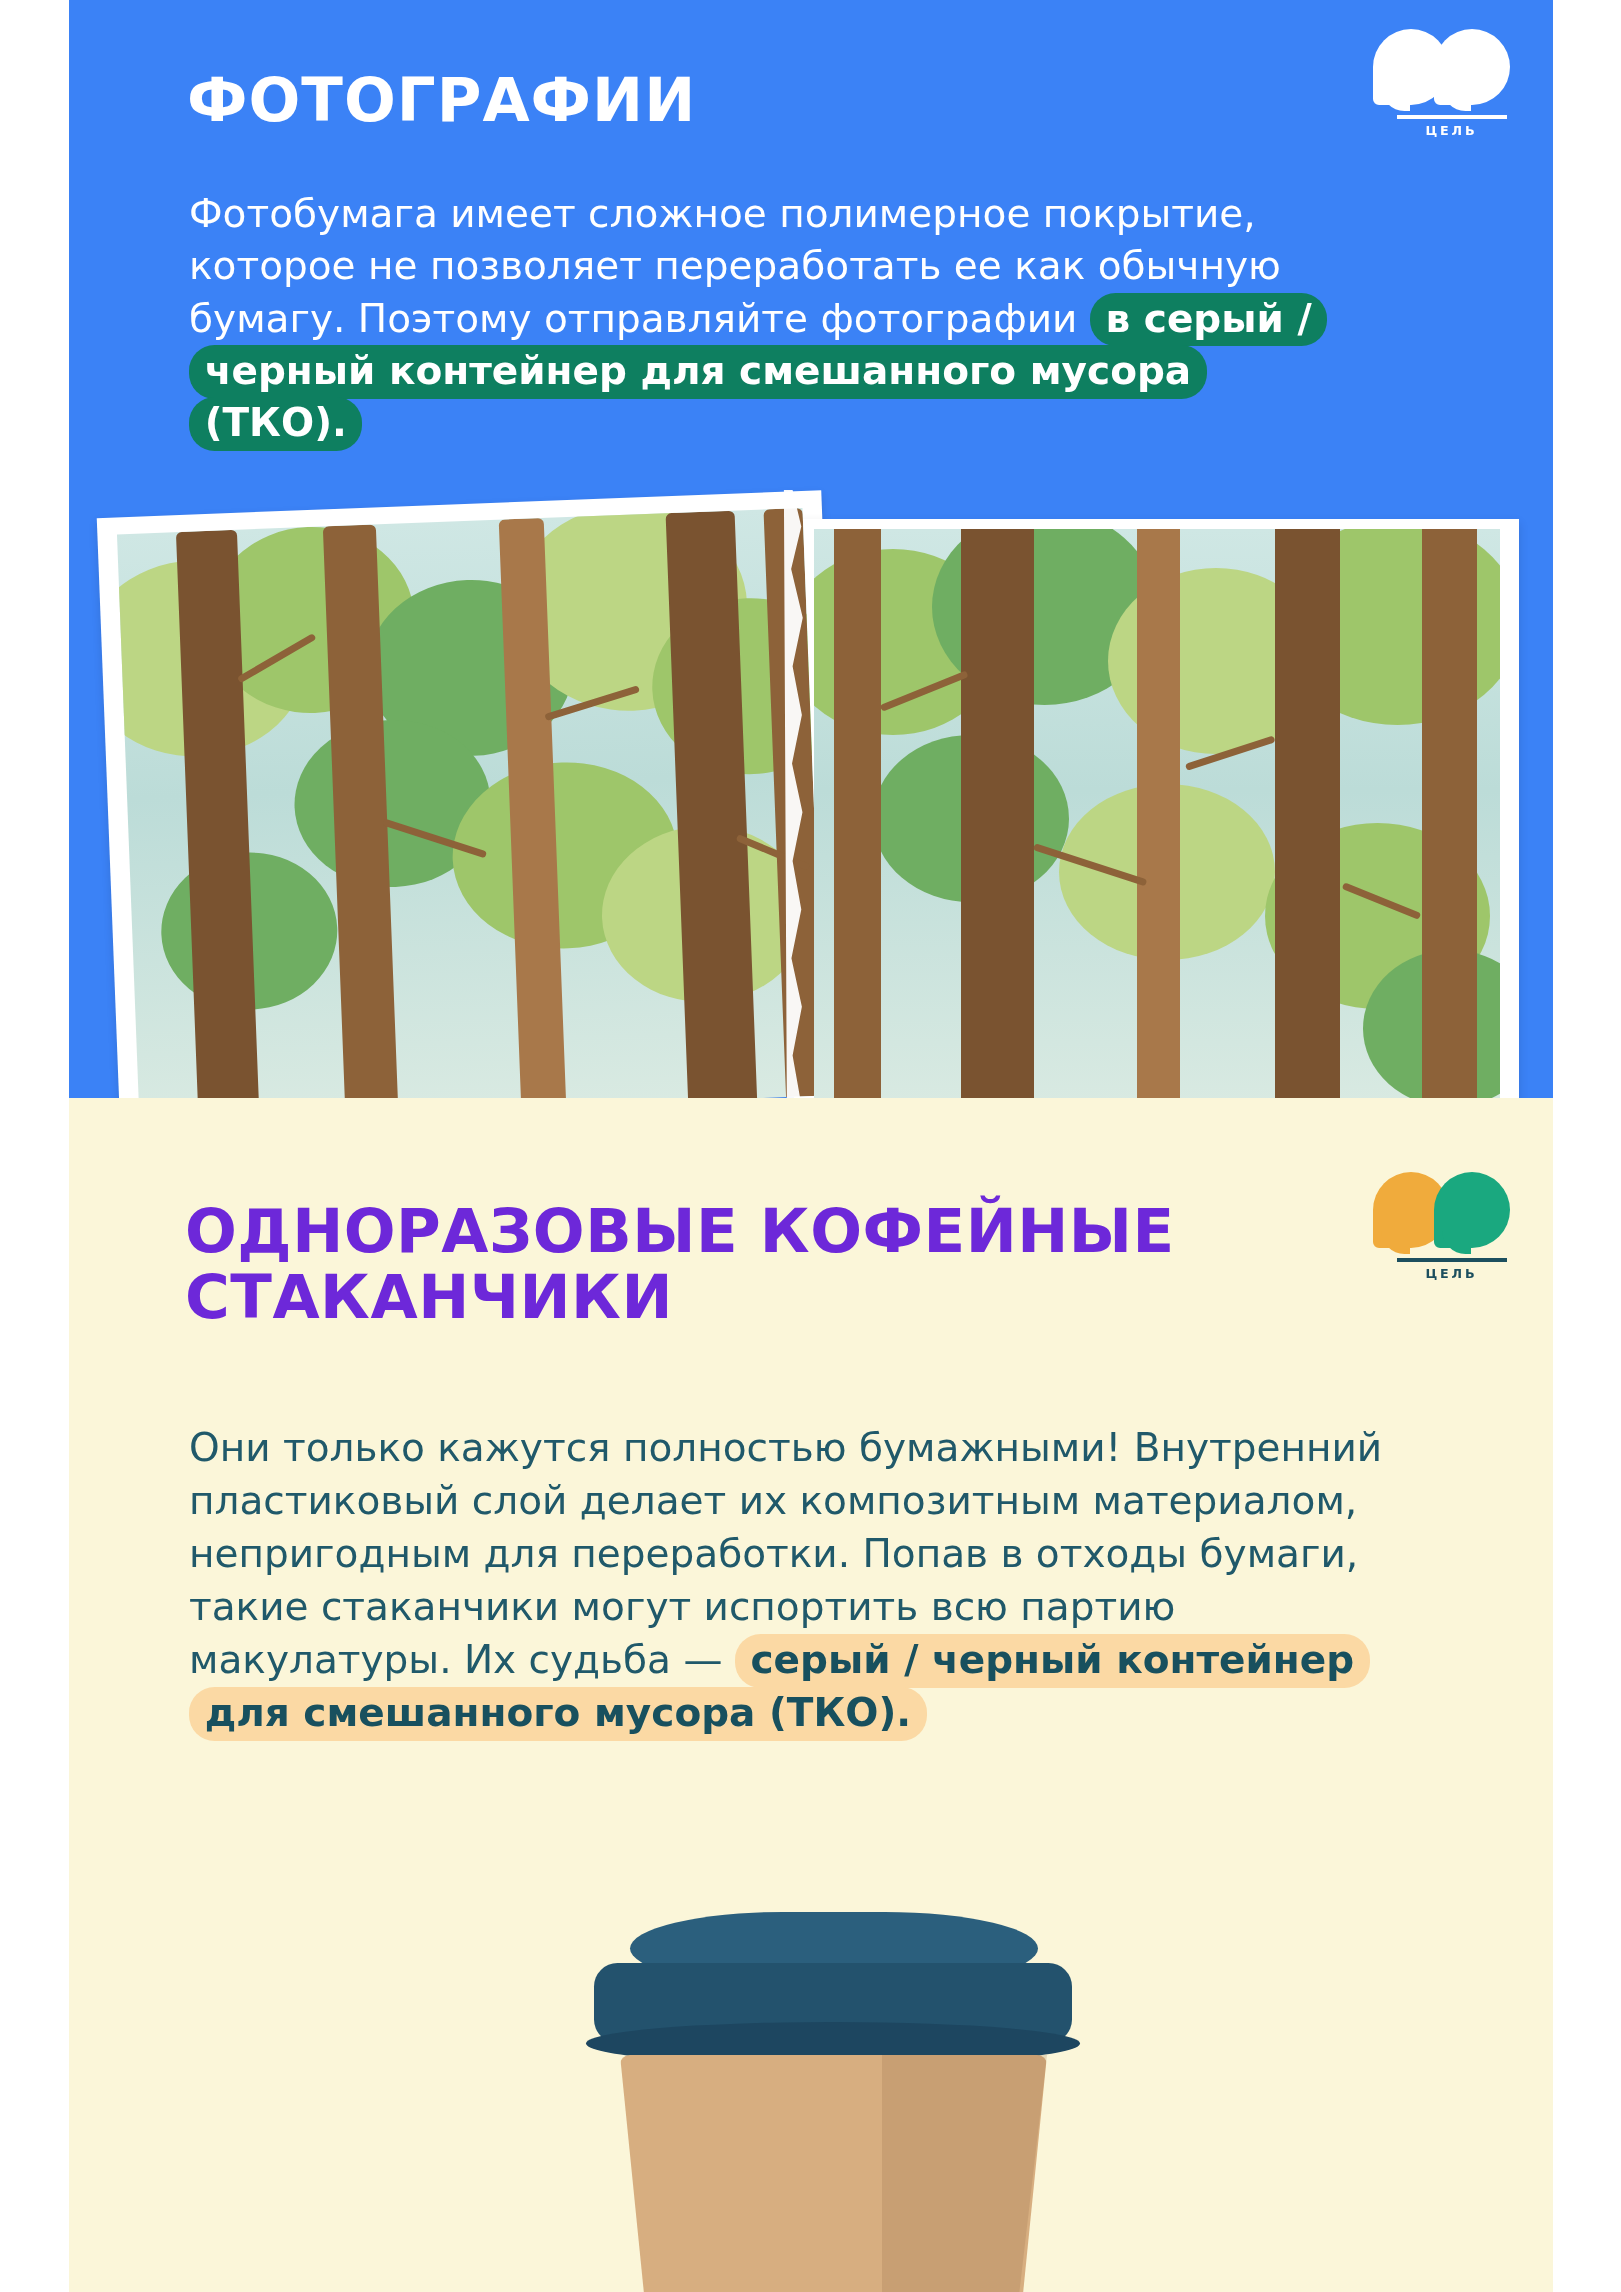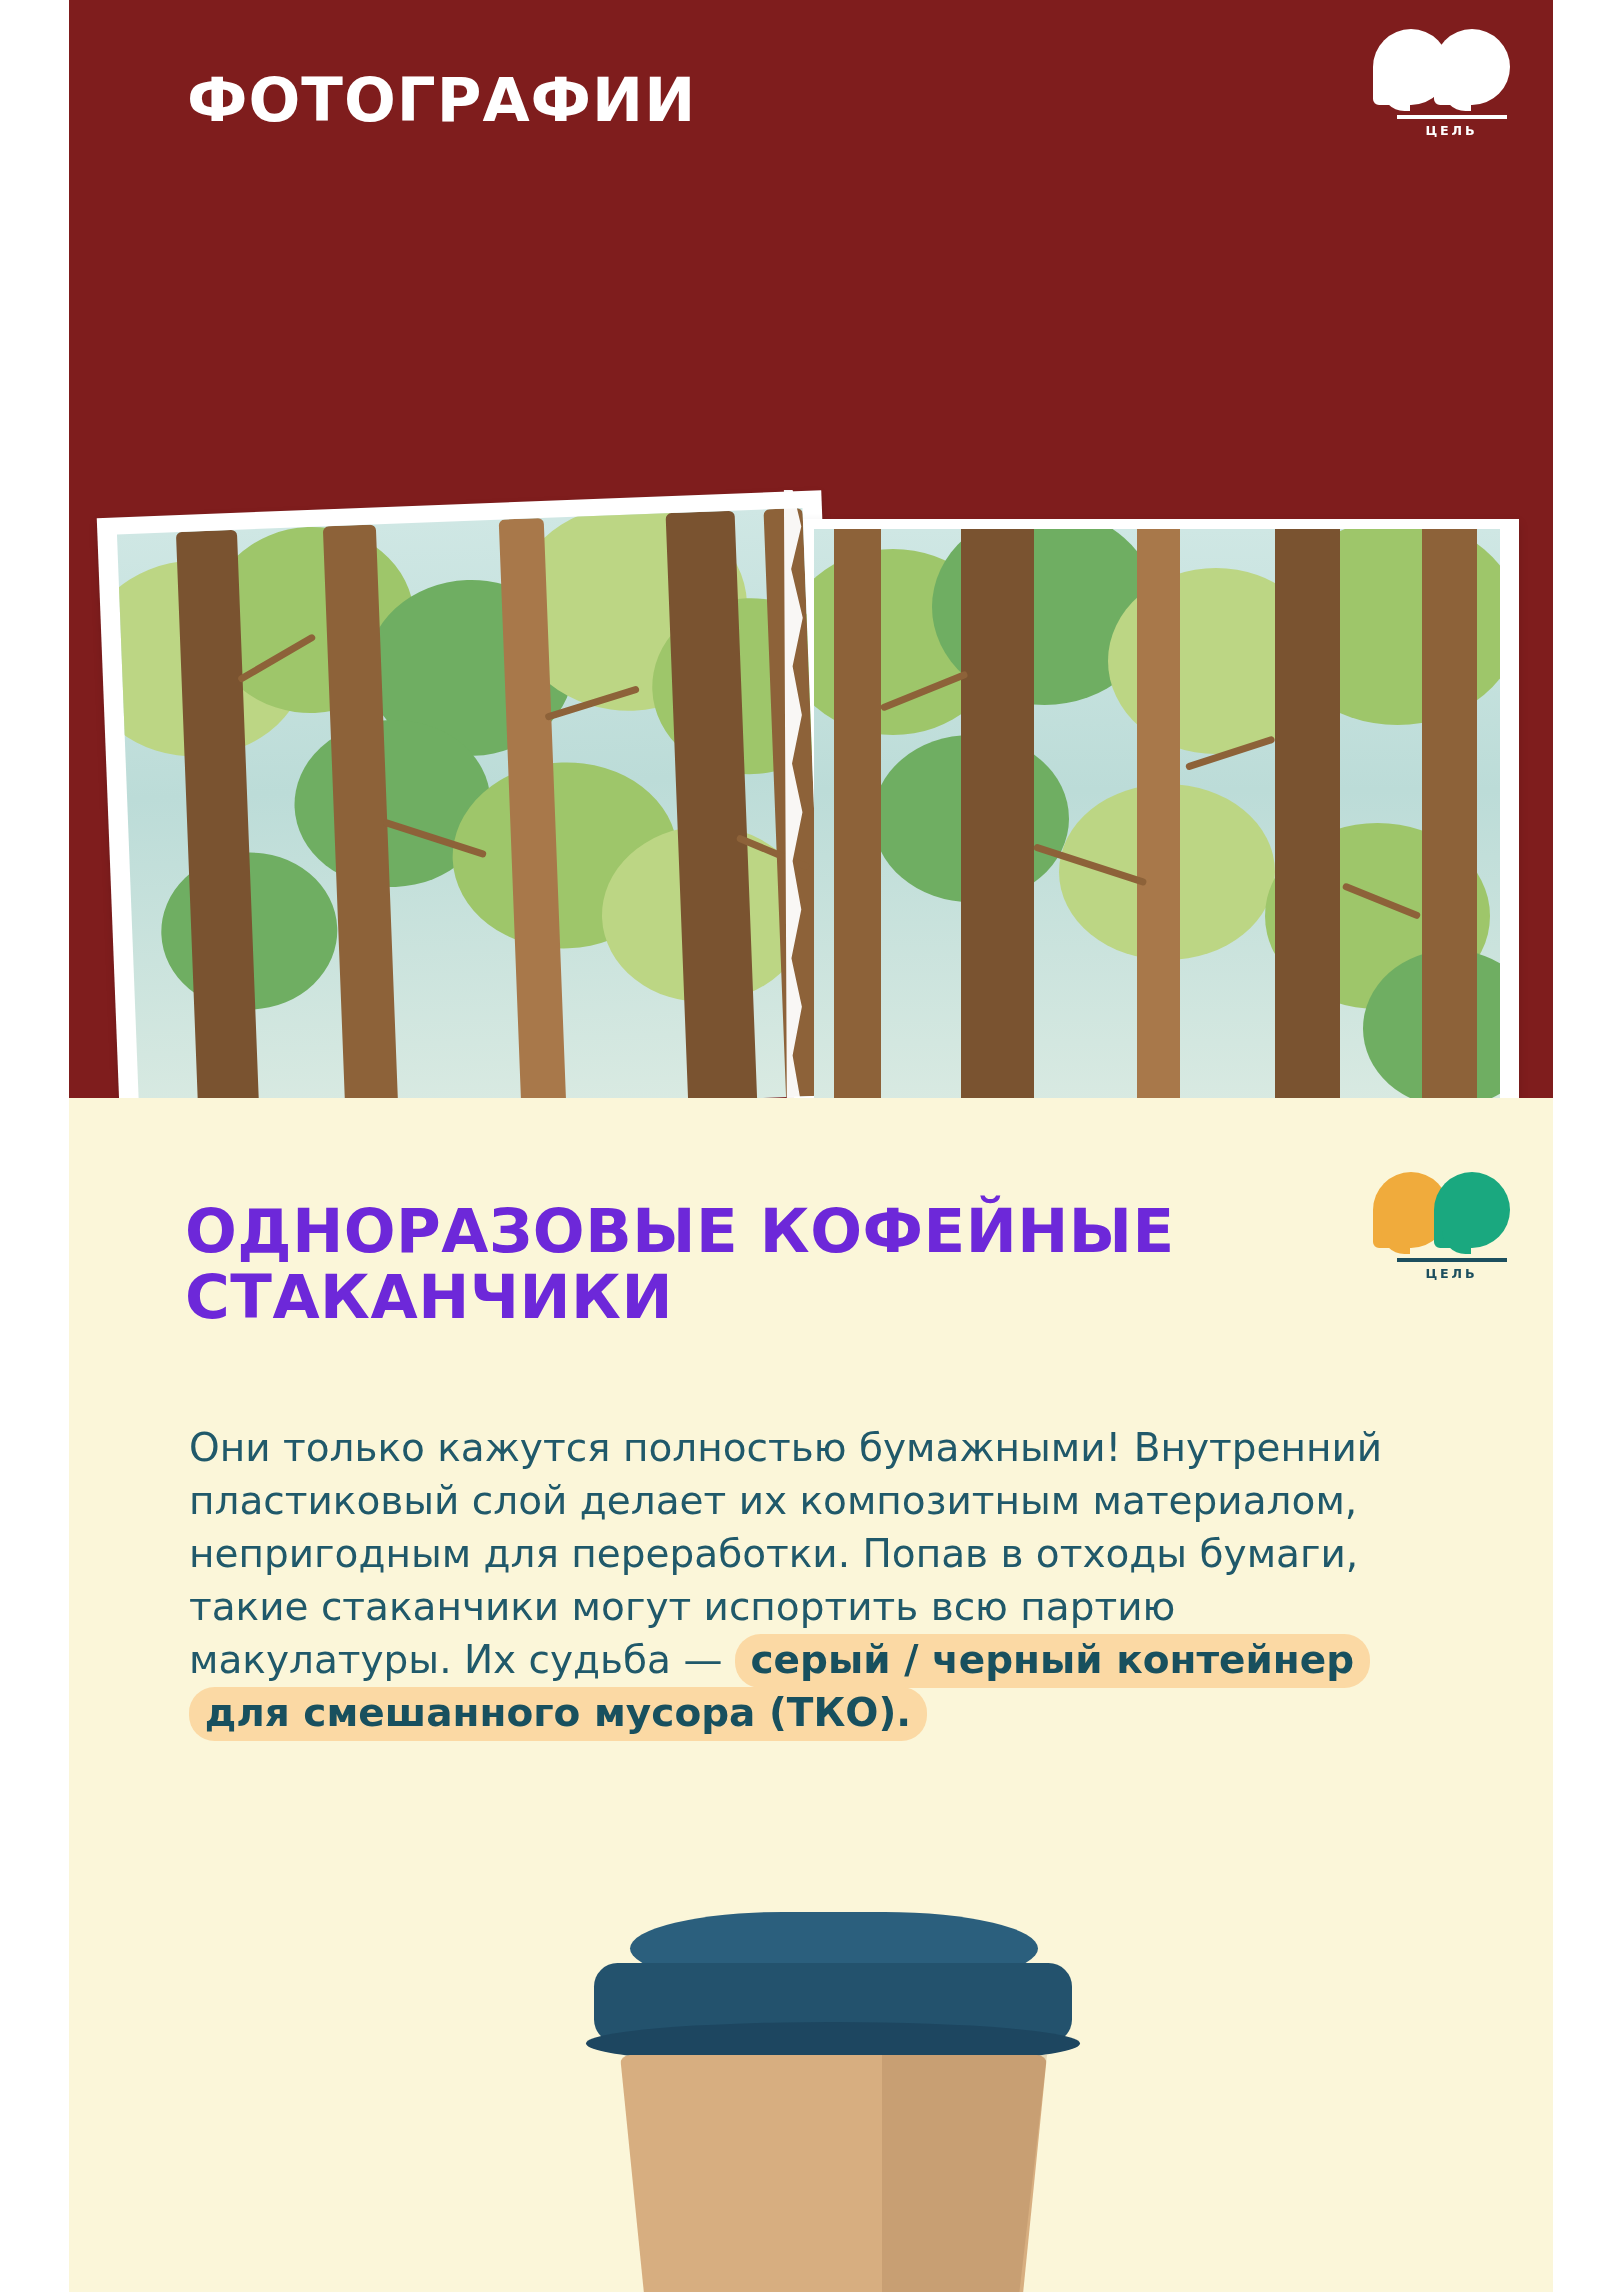--- a/index.html
+++ b/index.html
@@ -21,21 +21,21 @@
     background: #ffffff;
   }
 
   
   .card-photos {
     position: absolute;
     left: 69px;
     top: 0;
     width: 1484px;
     height: 1098px;
-    background: #7f1d1d;
+    background: #3b82f6;
     overflow: hidden;
   }
 
   .card-photos .title {
     position: absolute;
     left: 118px;
     top: 27.4px;
     color: #ffffff;
     font-family: "DejaVu Sans", sans-serif;
     font-weight: bold;
@@ -300,20 +300,21 @@
         <div class="stem"></div>
       </div>
       <div class="shape right">
         <div class="blob blob2"></div>
         <div class="stem stem2"></div>
       </div>
       <div class="bar"></div>
       <div class="logo-label">ЦЕЛЬ</div>
     </div>
 
+    <p class="body"><span>Фотобумага имеет сложное полимерное покрытие, которое не позволяет переработать ее как обычную бумагу. Поэтому отправляйте фотографии </span><span class="hl">в серый / черный контейнер для смешанного мусора (ТКО).</span></p>
 
     <div class="forest-wrap">
 
       <div class="photo-white a"></div>
       <div class="photo-white b"></div>
 
       <div class="forest a">
         <div class="canopy lt" style="left:-39px; top:29px; width:225px; height:196px;"></div>
         <div class="canopy" style="left:88px; top:0px; width:206px; height:186px;"></div>
         <div class="canopy dk" style="left:245px; top:59px; width:206px; height:176px;"></div>

